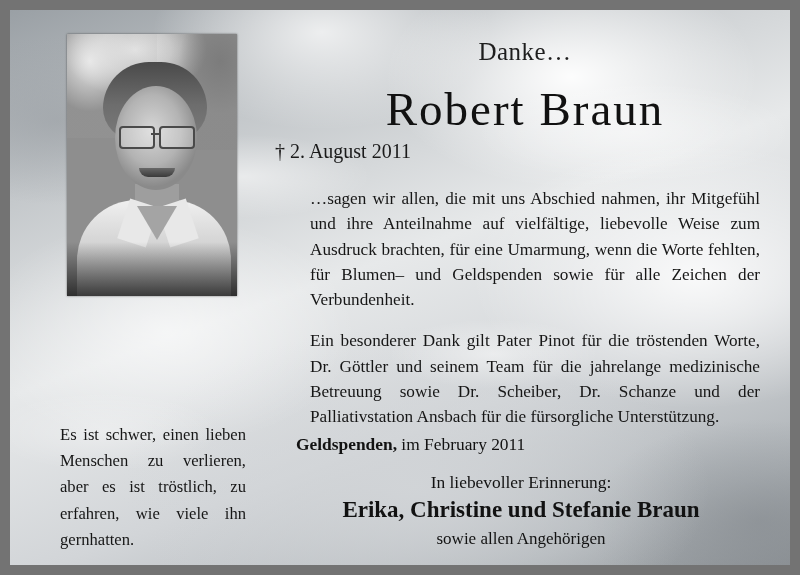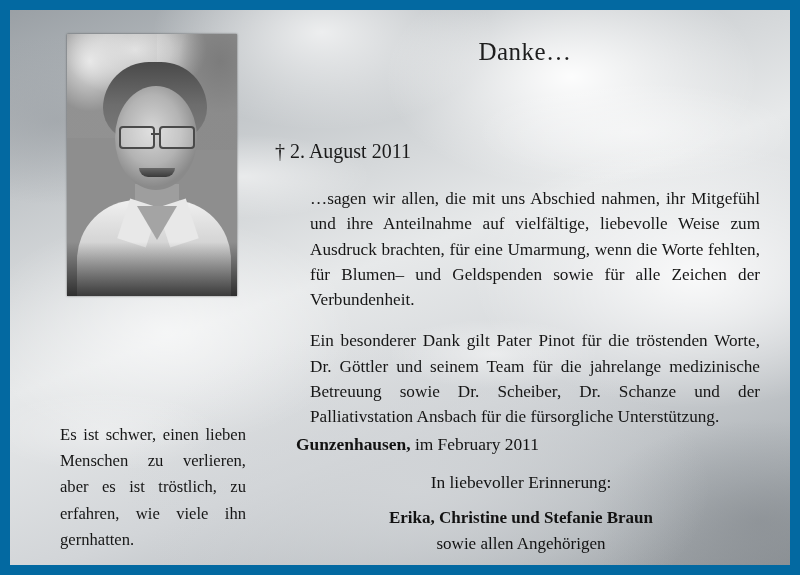--- a/index.html
+++ b/index.html
@@ -12,21 +12,21 @@
     height: 575px;
     overflow: hidden;
     font-family: "Liberation Sans", sans-serif;
   }
 
   
   #memorial-card {
     position: relative;
     width: 800px;
     height: 575px;
-    background: #0369a1;
+    background: #737373;
     box-sizing: border-box;
     padding: 10px;
   }
 
   
   #card-inner {
     position: relative;
     width: 780px;
     height: 555px;
     overflow: hidden;
@@ -204,22 +204,22 @@
 
   #closing {
     position: absolute;
     left: 286px;
     top: 462px;
     width: 450px;
     text-align: center;
     font-family: "Liberation Serif", serif;
     color: #121212;
   }
-  #closing-intro { font-size: 17.4px; margin-bottom: 15px; }
-  #family-names { font-size: 17px; font-weight: bold; margin-bottom: 6px; }
+  #closing-intro { font-size: 17.4px; margin-bottom: 4px; }
+  #family-names { font-size: 23px; font-weight: bold; margin-bottom: 6px; }
   #relatives { font-size: 17px; }
 
   #left-quote {
     position: absolute;
     left: 50px;
     top: 412px;
     width: 186px;
     font-family: "Liberation Serif", serif;
     font-size: 16.6px;
     line-height: 1.58;
@@ -248,29 +248,30 @@
         <div class="ph" id="ph-face"></div>
         <div class="ph" id="ph-glass-l"></div>
         <div class="ph" id="ph-glass-r"></div>
         <div class="ph" id="ph-bridge"></div>
         <div class="ph" id="ph-mouth"></div>
         <div class="ph" id="ph-shadow"></div>
       </div>
     </div>
 
     <div id="danke">Danke…</div>
+    <div id="deceased-name">Robert Braun</div>
     <div id="death-date">† 2. August 2011</div>
 
     <div id="paragraphs">
       <p>…sagen wir allen, die mit uns Abschied nahmen, ihr Mitgefühl und ihre Anteilnahme auf vielfältige, liebevolle Weise zum Ausdruck brachten, für eine Umarmung, wenn die Worte fehlten, für Blumen– und Geldspenden sowie für alle Zeichen der Verbundenheit.</p>
       <p>Ein besonderer Dank gilt Pater Pinot für die tröstenden Worte, Dr. Göttler und seinem Team für die jahrelange medizinische Betreuung sowie Dr. Scheiber, Dr. Schanze und der Palliativstation Ansbach für die fürsorgliche Unterstützung.</p>
     </div>
 
     <div id="place-line">
-      <span class="place-name">Gunzenhausen,</span><span> im February 2011</span>
+      <span class="place-name">Geldspenden,</span><span> im February 2011</span>
     </div>
 
     <div id="closing">
       <div id="closing-intro">In liebevoller Erinnerung:</div>
       <div id="family-names">Erika, Christine und Stefanie Braun</div>
       <div id="relatives">sowie allen Angehörigen</div>
     </div>
 
     <div id="left-quote">Es ist schwer, einen lieben Menschen zu verlieren, aber es ist tröstlich, zu erfahren, wie viele ihn gernhatten.</div>
   </div>

